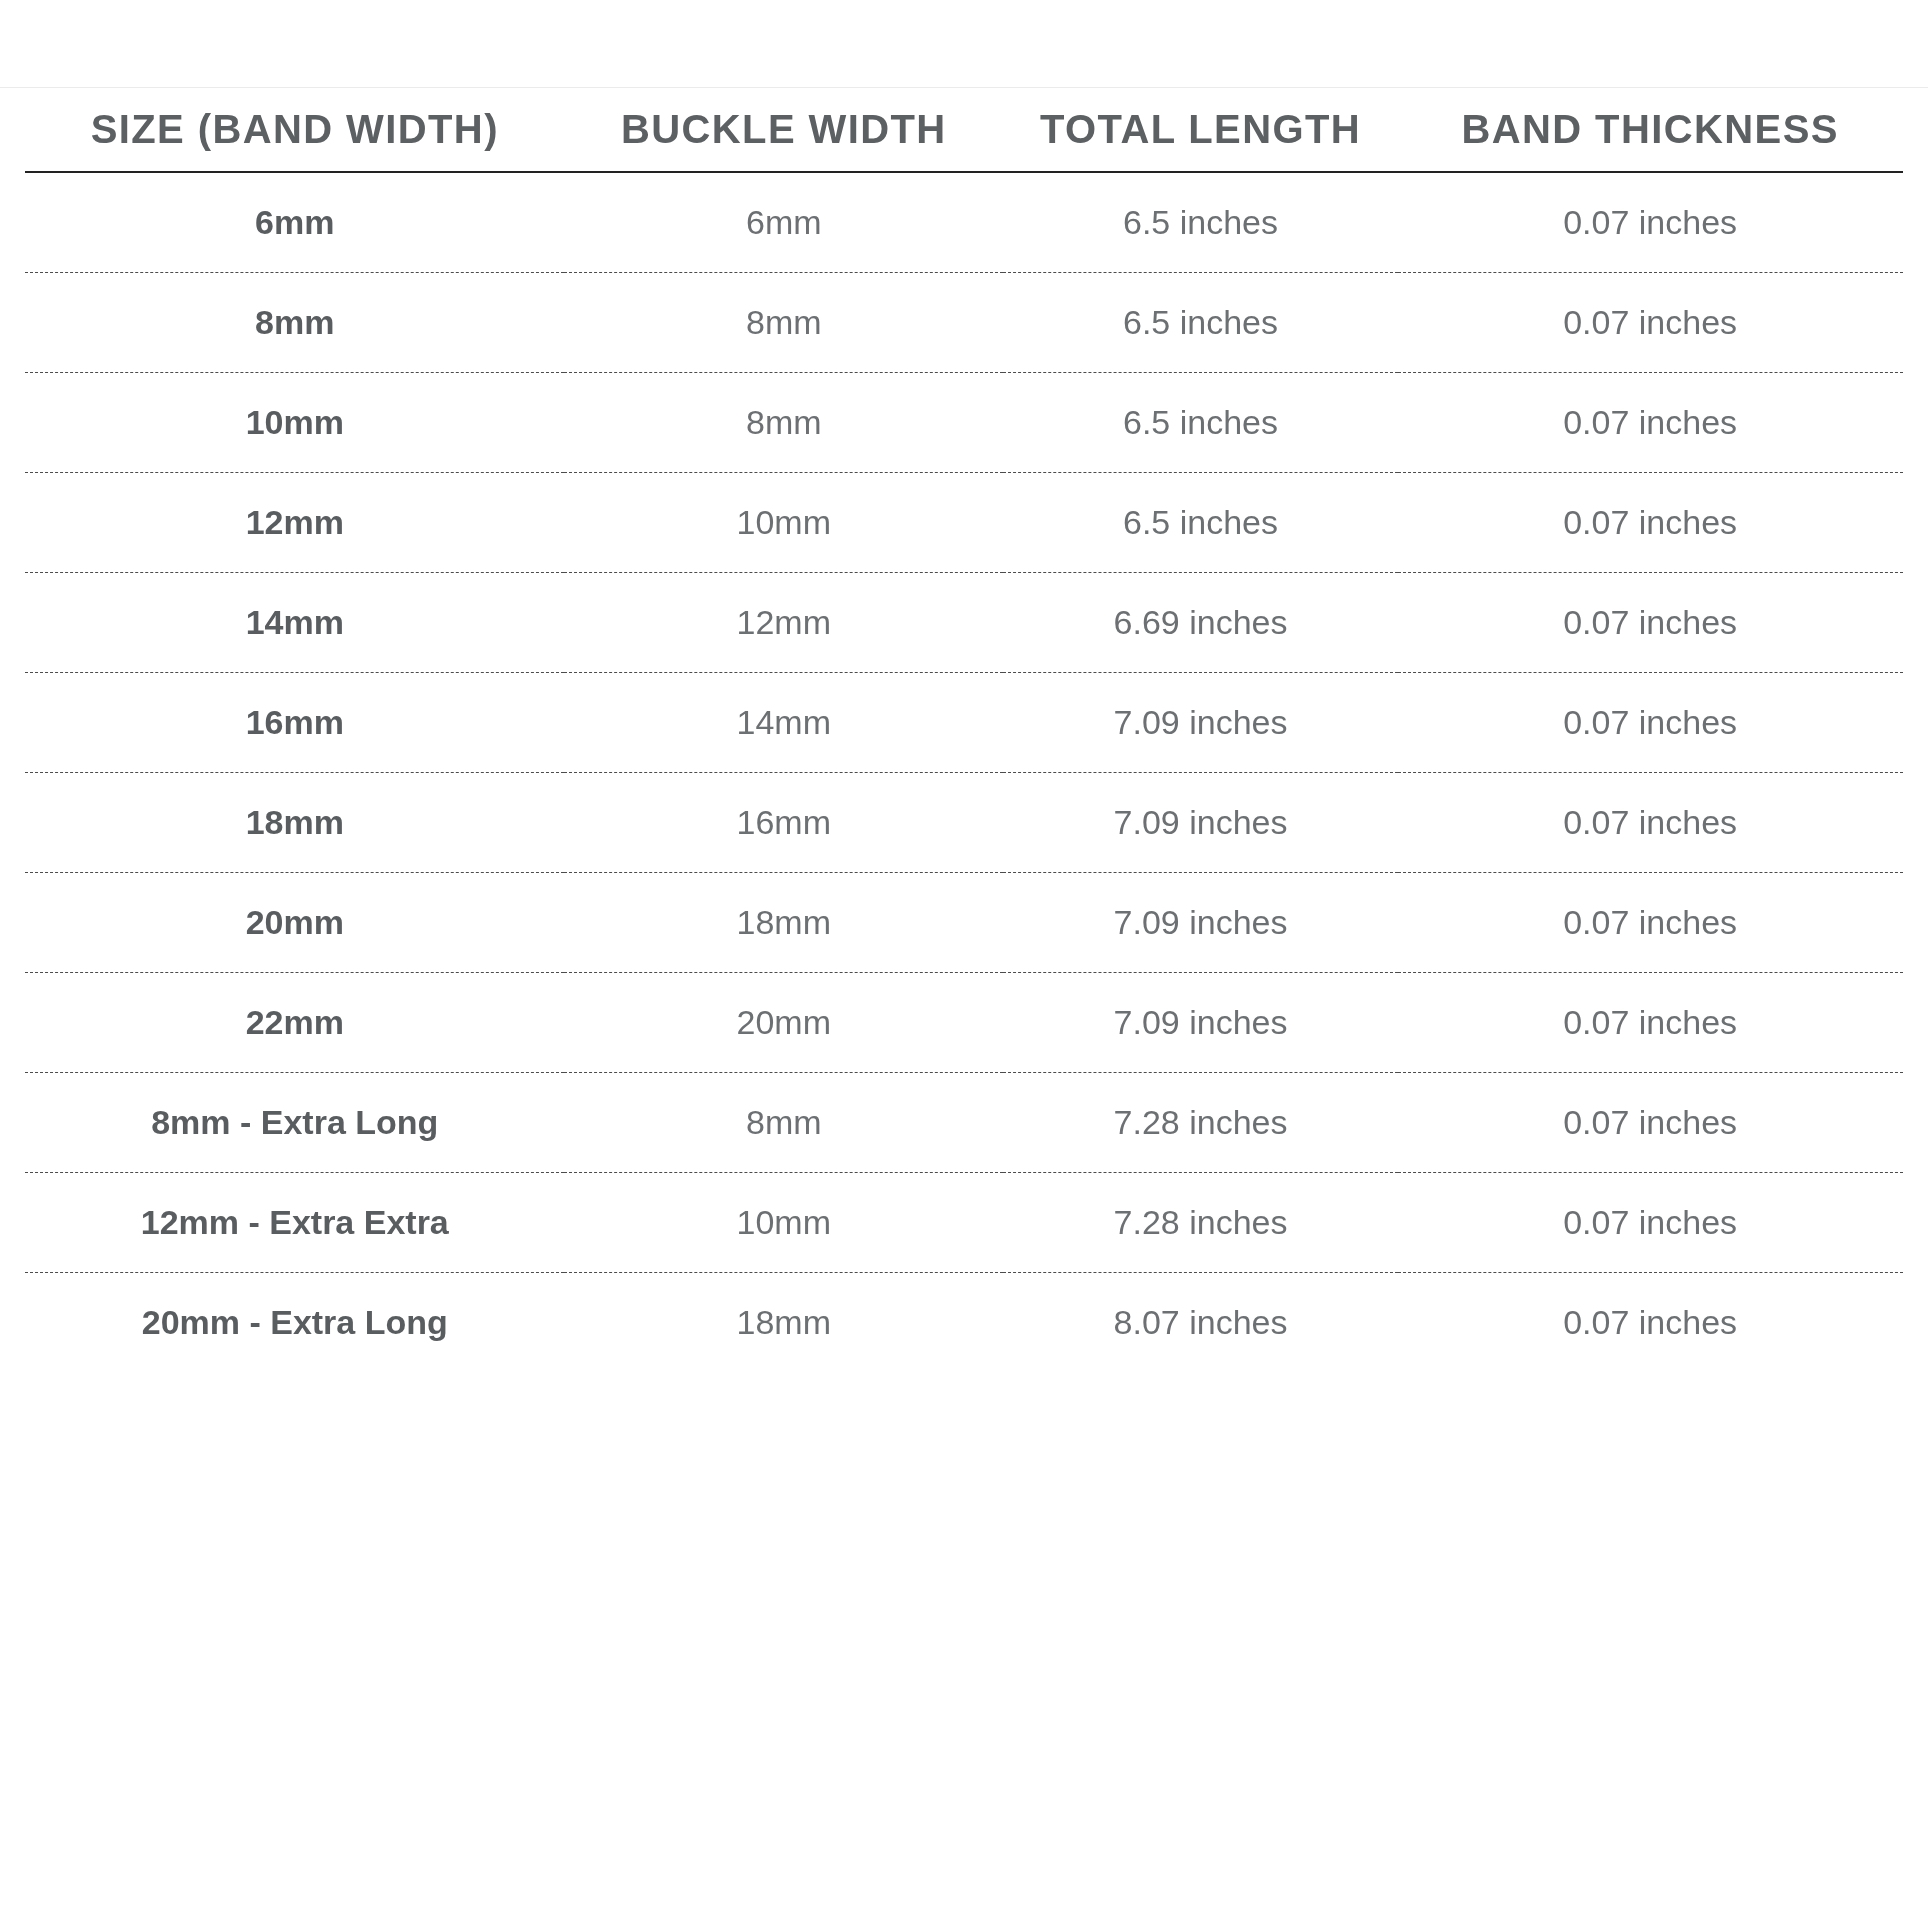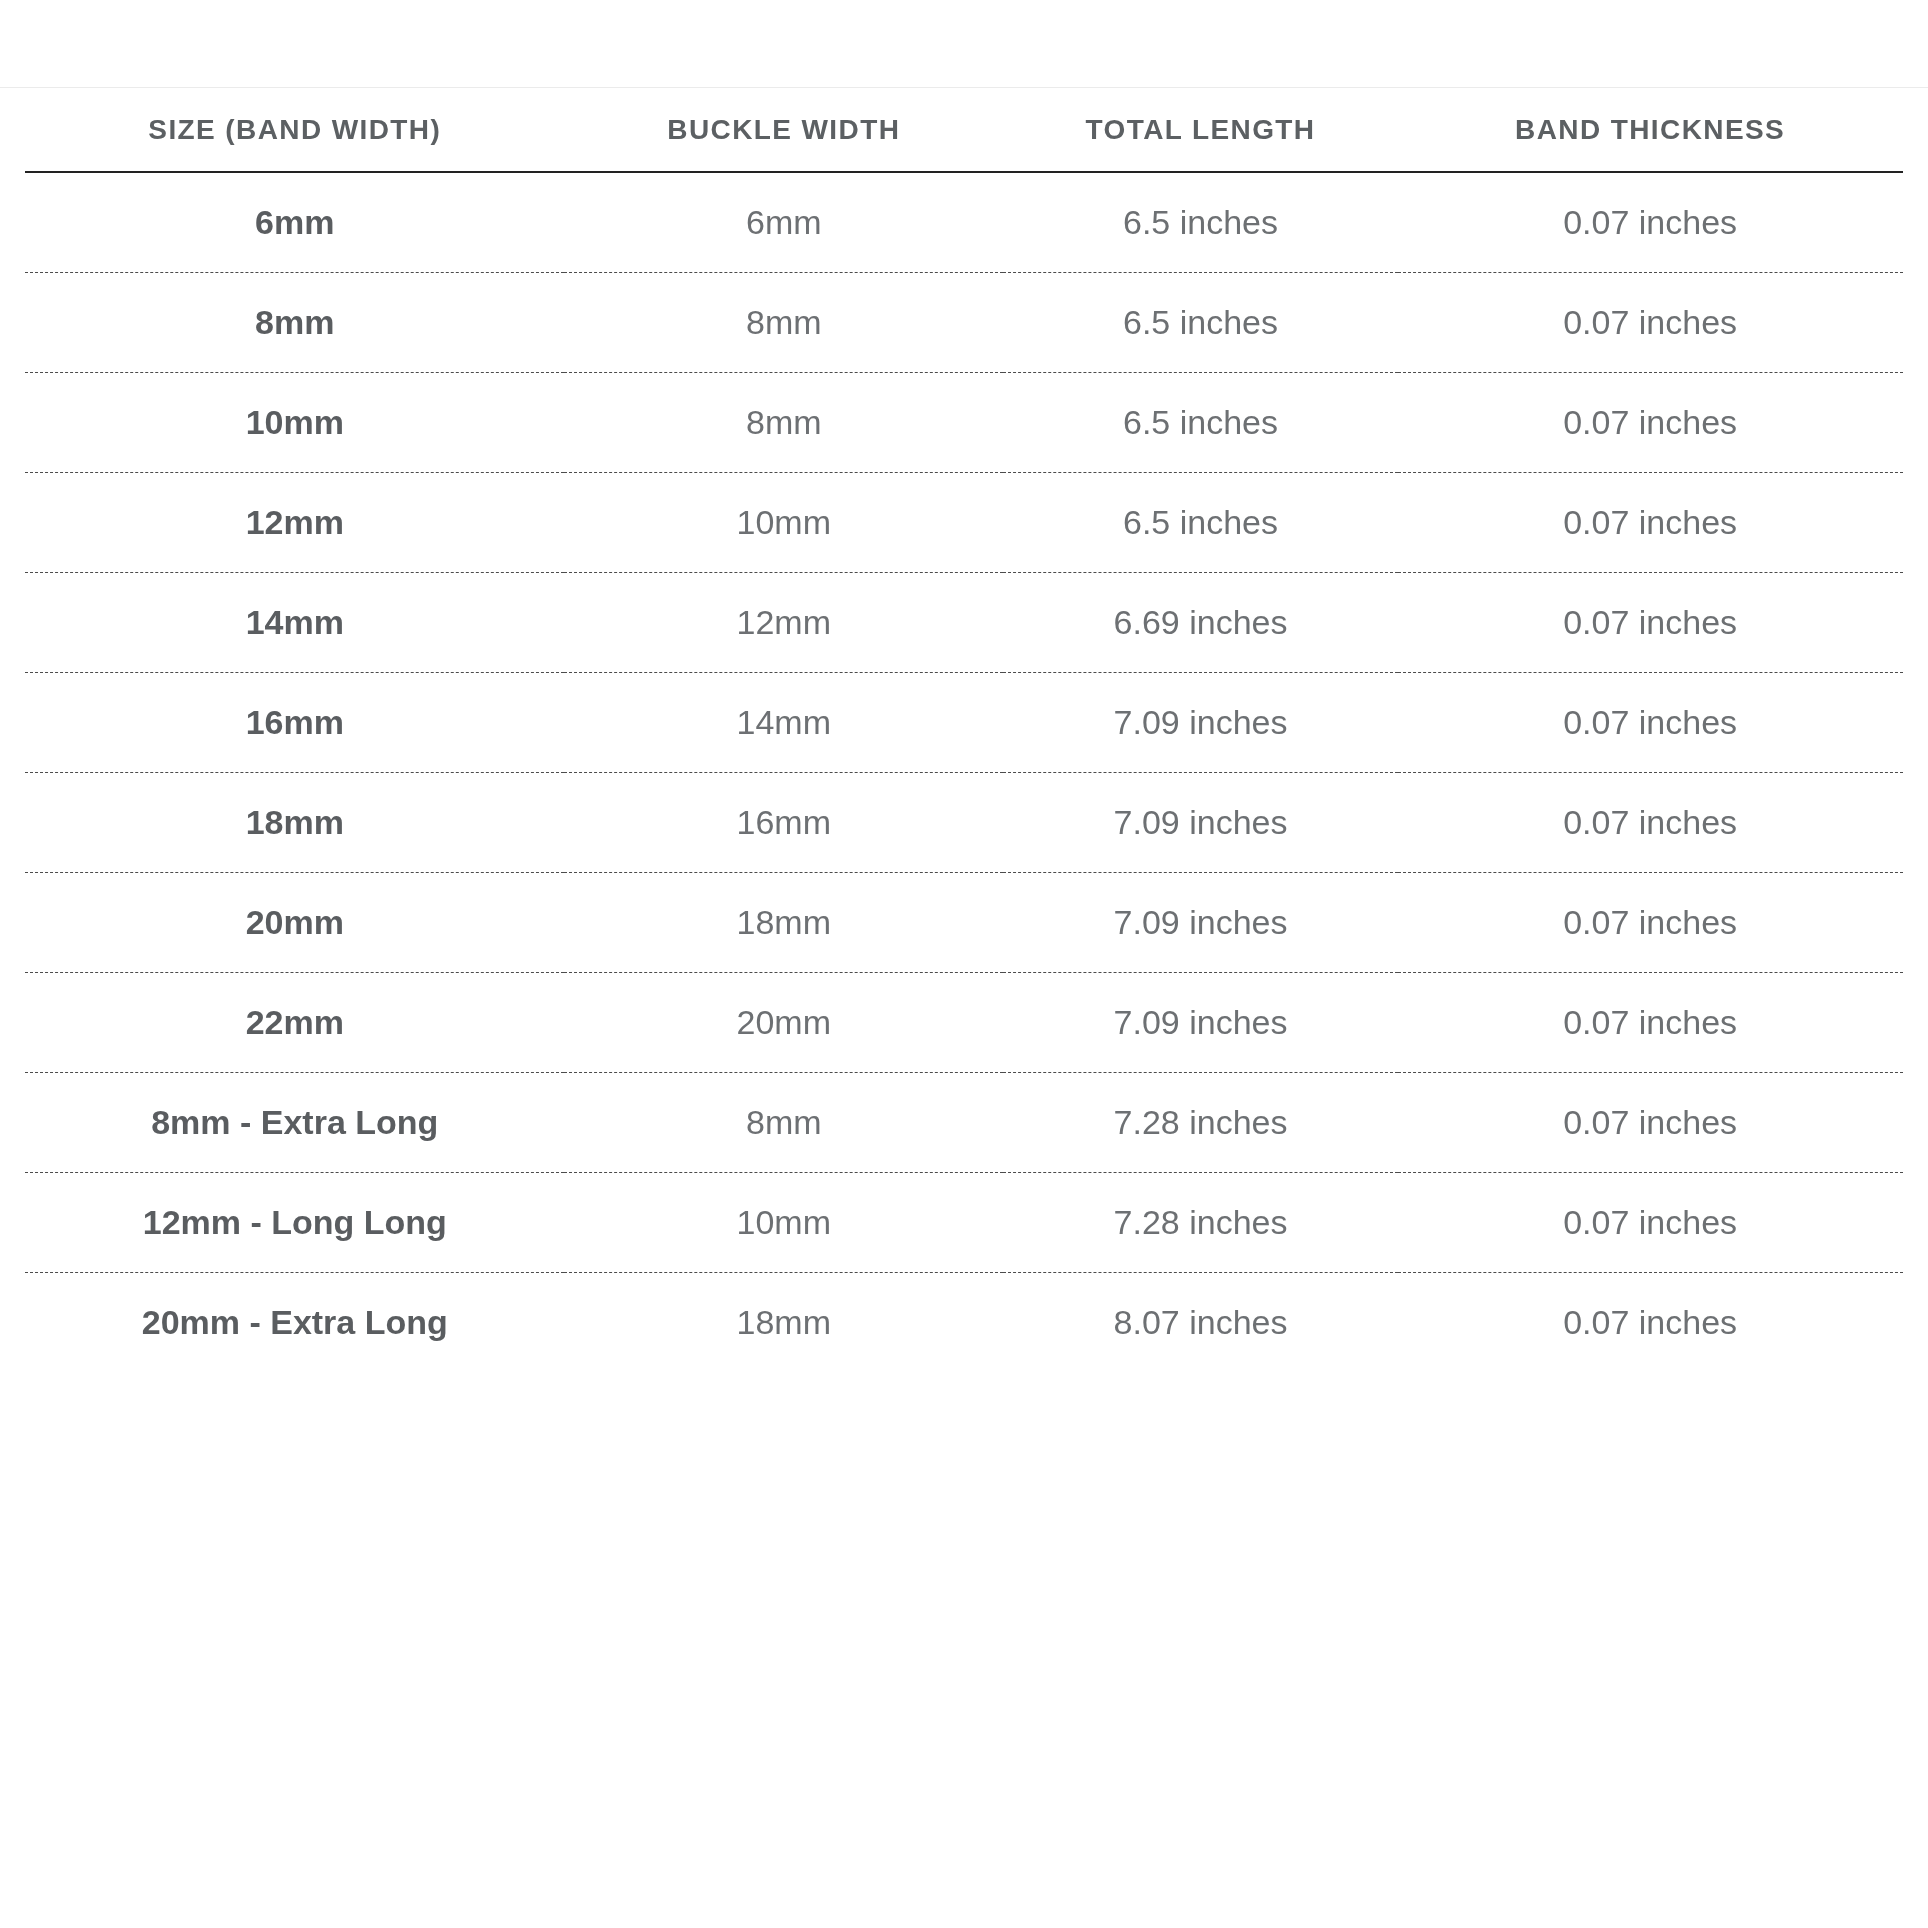--- a/index.html
+++ b/index.html
@@ -31,21 +31,21 @@
     border-collapse: collapse;
     table-layout: fixed;
   }
   col.c1 { width: 28.7%; }
   col.c2 { width: 23.4%; }
   col.c3 { width: 21.0%; }
   col.c4 { width: 26.9%; }
   thead th {
     height: 83px;
     vertical-align: middle;
-    font-size: 28px;
+    font-size: 40px;
     font-weight: 700;
     letter-spacing: 1.4px;
     color: #5c6063;
     border-bottom: 2.8px solid #222222;
     padding: 0;
   }
   tbody td {
     height: 99px;
     vertical-align: middle;
     text-align: center;
@@ -138,21 +138,21 @@
             <td>7.09 inches</td>
             <td>0.07 inches</td>
           </tr>
           <tr>
             <td>8mm - Extra Long</td>
             <td>8mm</td>
             <td>7.28 inches</td>
             <td>0.07 inches</td>
           </tr>
           <tr>
-            <td>12mm - Long Long</td>
+            <td>12mm - Extra Extra</td>
             <td>10mm</td>
             <td>7.28 inches</td>
             <td>0.07 inches</td>
           </tr>
           <tr>
             <td>20mm - Extra Long</td>
             <td>18mm</td>
             <td>8.07 inches</td>
             <td>0.07 inches</td>
           </tr>

